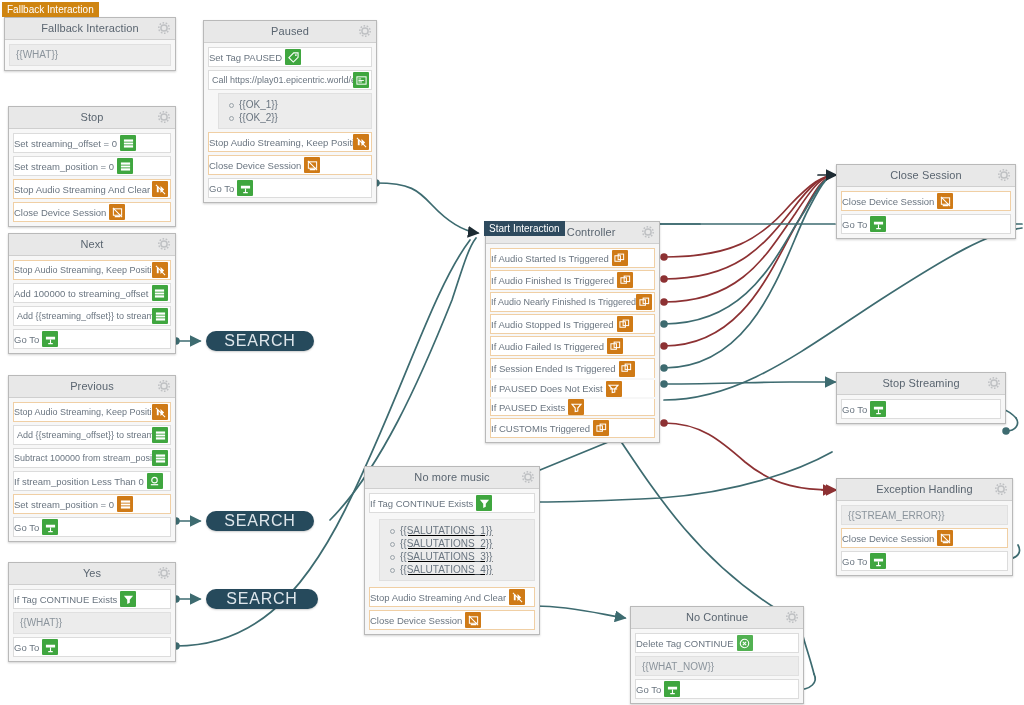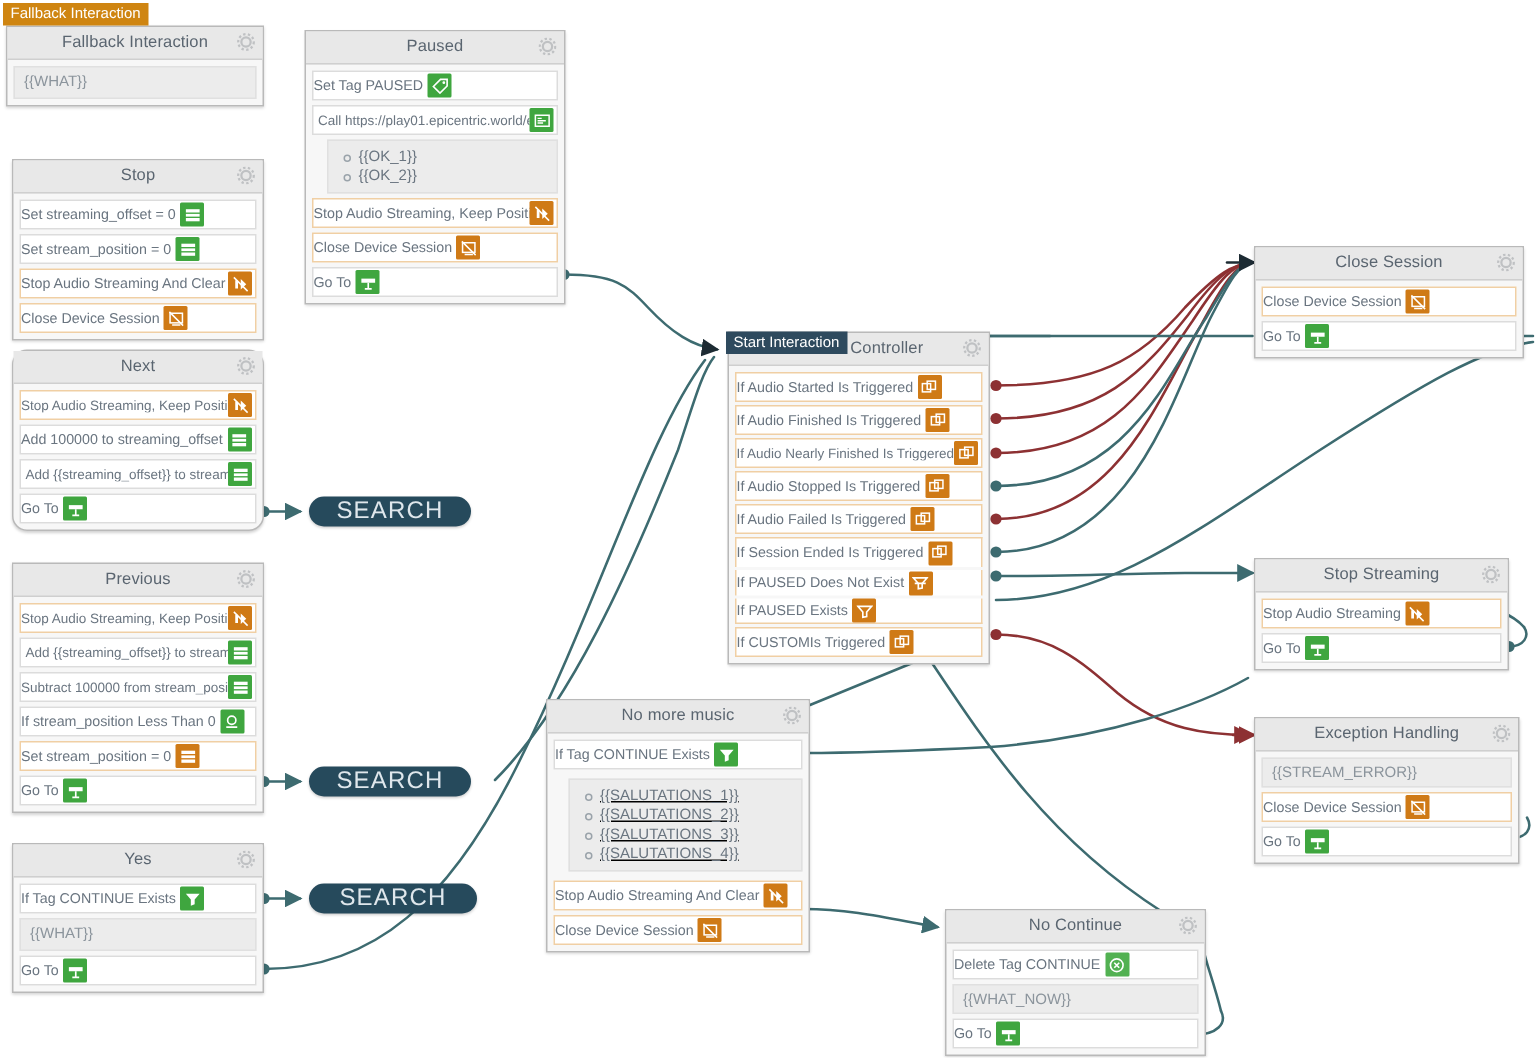--- a/index.html
+++ b/index.html
@@ -323,21 +323,21 @@
         <span class="row-icon ico-orange">
           <svg width="11" height="11" viewBox="0 0 12 12">
               <rect x="1.5" y="2" width="9" height="7" fill="none" stroke="#fff" stroke-width="1.1"></rect>
               <path d="M3 10.5h6M1 1l10 10" stroke="#fff" stroke-width="1.1"></path>
             </svg>
         </span>
       </div>
     </div>
   </div>
 
-  <div class="node" style="left:8px;top:233px;width:168px;border-radius:10px;">
+  <div class="node" style="left:8px;top:233px;width:168px;">
     <div class="node-header">
       <span>Next</span>
       <svg class="gear" viewBox="0 0 12 12">
           <use href="#gear-g"></use>
         </svg>
     </div>
     <div class="node-body">
       <div class="row accent">
         <span class="row-label" style="font-size:9px;">Stop Audio Streaming, Keep Position</span>
         <span class="row-icon ico-orange">
@@ -597,29 +597,20 @@
   </div>
 
   <div class="node" style="left:836px;top:372px;width:170px;">
     <div class="node-header">
       <span>Stop Streaming</span>
       <svg class="gear" viewBox="0 0 12 12">
           <use href="#gear-g"></use>
         </svg>
     </div>
     <div class="node-body">
-      <div class="row accent">
-        <span class="row-label">Stop Audio Streaming</span>
-        <span class="row-icon ico-orange">
-          <svg width="11" height="11" viewBox="0 0 12 12">
-              <path d="M2 3h2v6H2zM6 2.2l4 3.8-4 3.8z" fill="#fff"></path>
-              <path d="M1 1l10 10" stroke="#fff" stroke-width="1.1"></path>
-            </svg>
-        </span>
-      </div>
       <div class="row">
         <span class="row-label">Go To</span>
         <span class="row-icon ico-green">
           <svg width="11" height="11" viewBox="0 0 12 12">
               <rect x="1" y="3" width="10" height="3" fill="#fff"></rect>
               <path d="M6 6v4M3.5 10.5h5" stroke="#fff" stroke-width="1.2"></path>
             </svg>
         </span>
       </div>
     </div>

